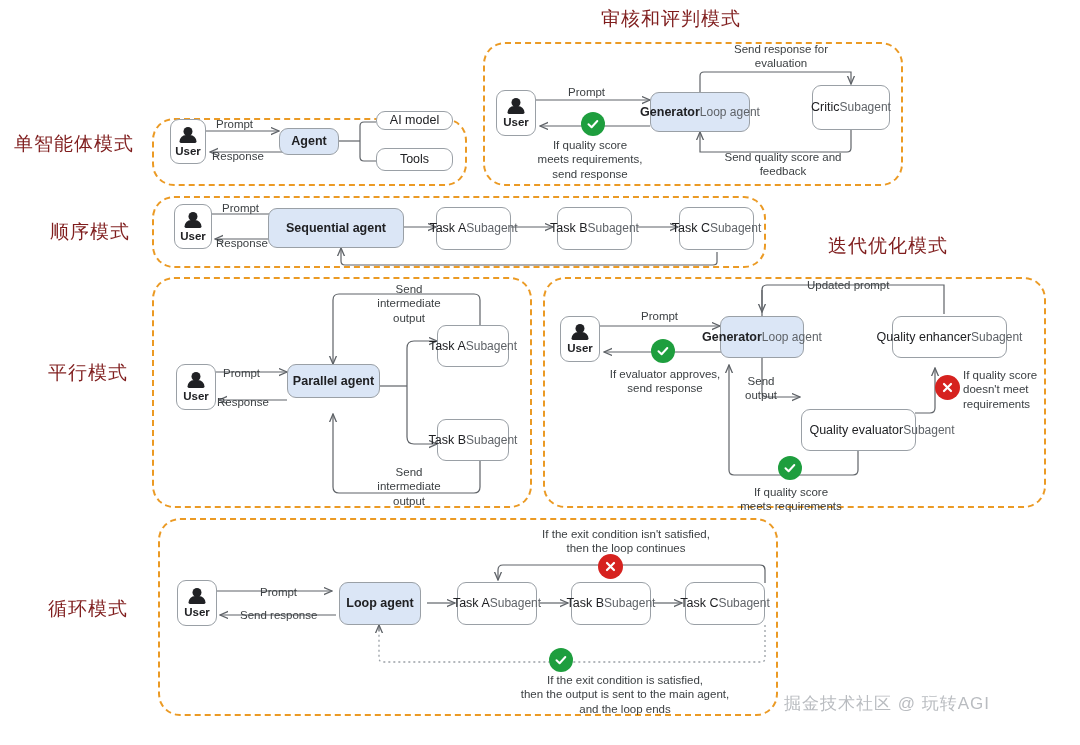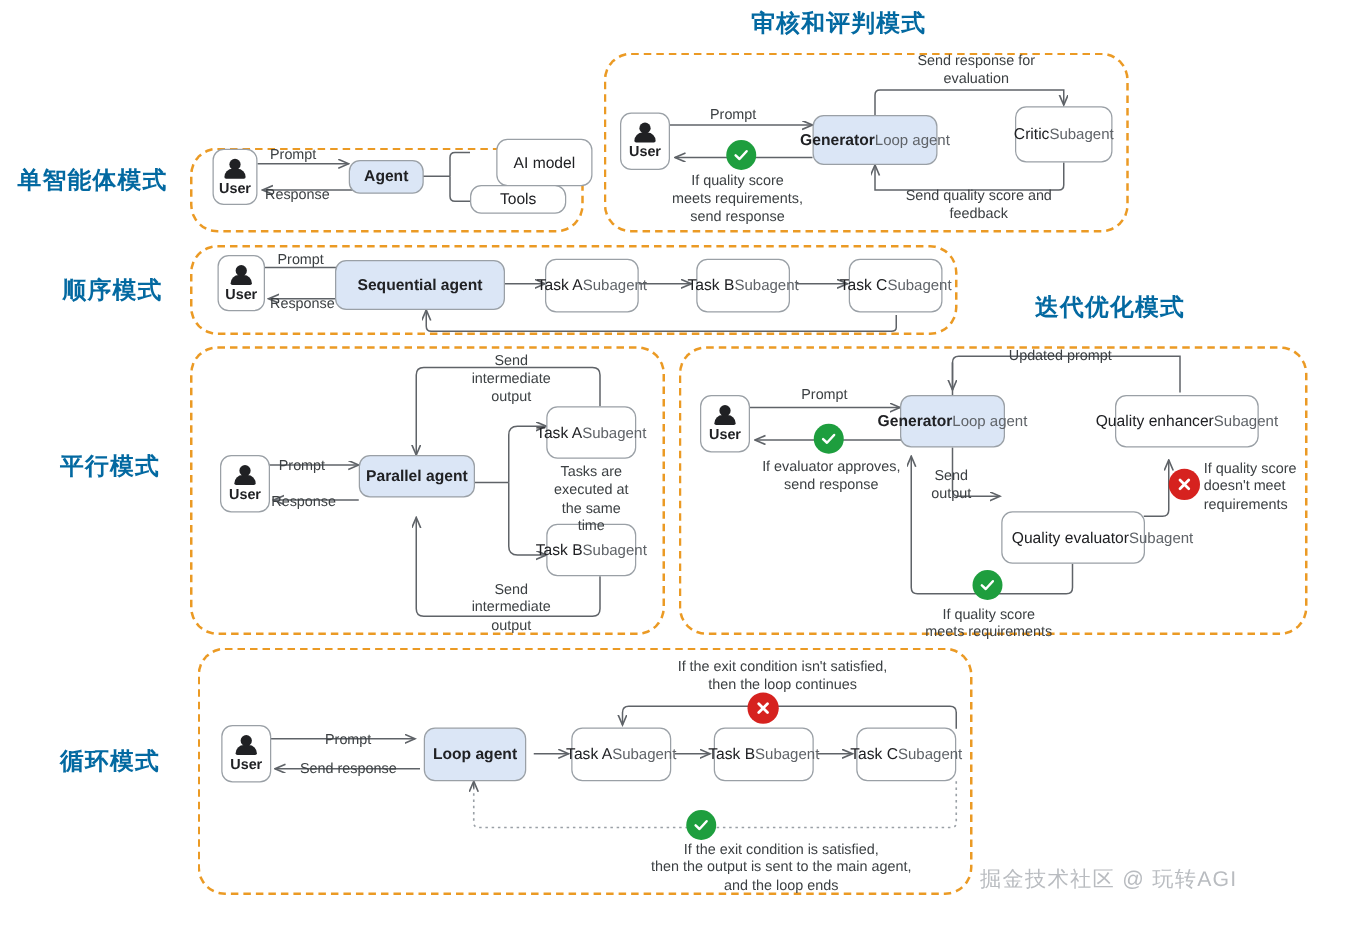--- a/index.html
+++ b/index.html
@@ -15,22 +15,22 @@
   .grp{
     position:absolute;
     border:2.5px dashed #eb9a24;
     border-radius:22px;
     box-sizing:border-box;
   }
 
   
   .sec-title{
     position:absolute;
-    color:#0369a1;
-    font-weight:bold;
+    color:#7f1d1d;
+    font-weight:normal;
     font-size:17px;
     letter-spacing:1px;
     white-space:nowrap;
   }
   .sec-title.big{font-size:19px;}
 
   
   .node{
     position:absolute;
     box-sizing:border-box;
@@ -170,21 +170,21 @@
   <div class="usernode" style="left:170px;top:119px;width:36px;height:45px;">
     <span class="avatar">
         <span class="head"></span>
         <span class="body"></span>
       </span>
     <span class="ulabel">User</span>
   </div>
   <div class="node agent" style="left:279px;top:128px;width:60px;height:27px;">
     <span class="t1">Agent</span>
   </div>
-  <div class="node plain" style="left:397px;top:111px;width:77px;height:38px;">
+  <div class="node plain" style="left:376px;top:111px;width:77px;height:19px;">
     <span class="t1">AI model</span>
   </div>
   <div class="node plain" style="left:376px;top:148px;width:77px;height:23px;">
     <span class="t1">Tools</span>
   </div>
   <div class="elabel" style="left:216px;top:117px;">Prompt</div>
   <div class="elabel" style="left:212px;top:149px;">Response</div>
 
   <div class="usernode" style="left:496px;top:90px;width:40px;height:46px;">
     <span class="avatar">
@@ -251,21 +251,20 @@
     <span class="t2">Subagent</span>
   </div>
   <div class="node plain" style="left:437px;top:419px;width:72px;height:42px;">
     <span class="t1">Task B</span>
     <span class="t2">Subagent</span>
   </div>
   <div class="elabel" style="left:223px;top:366px;">Prompt</div>
   <div class="elabel" style="left:217px;top:395px;">Response</div>
   <div class="elabel multi" style="left:373px;top:282px;width:72px;">Send<br>intermediate<br>output</div>
   <div class="elabel multi" style="left:373px;top:465px;width:72px;">Send<br>intermediate<br>output</div>
-  <div class="elabel multi" style="left:437px;top:371px;width:72px;">Tasks are<br>executed at<br>the same time</div>
 
   <div class="usernode" style="left:560px;top:316px;width:40px;height:46px;">
     <span class="avatar">
         <span class="head"></span>
         <span class="body"></span>
       </span>
     <span class="ulabel">User</span>
   </div>
   <div class="node agent" style="left:720px;top:316px;width:84px;height:42px;">
     <span class="t1">Generator</span>

